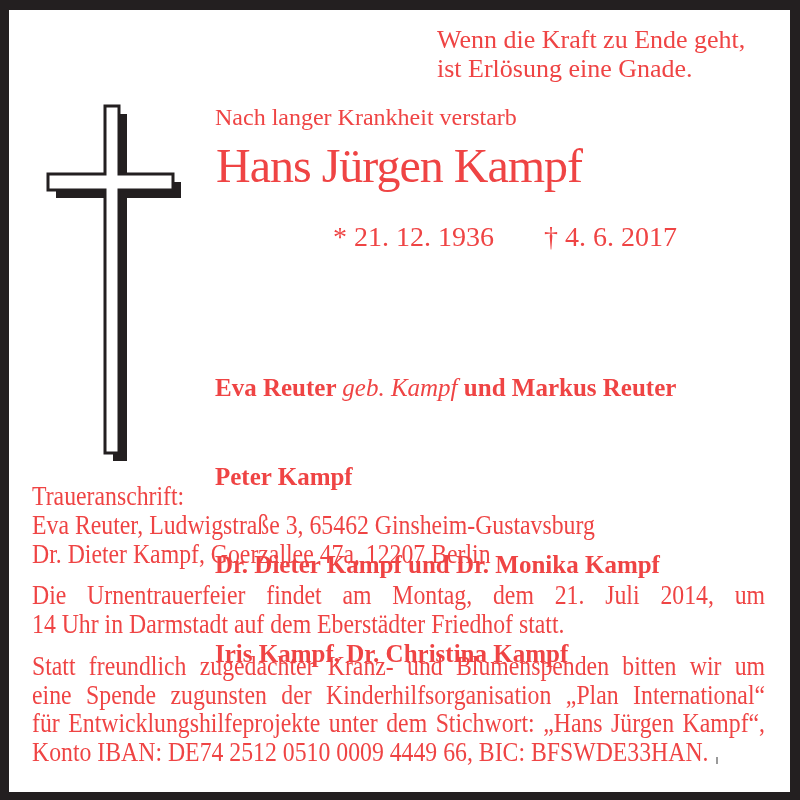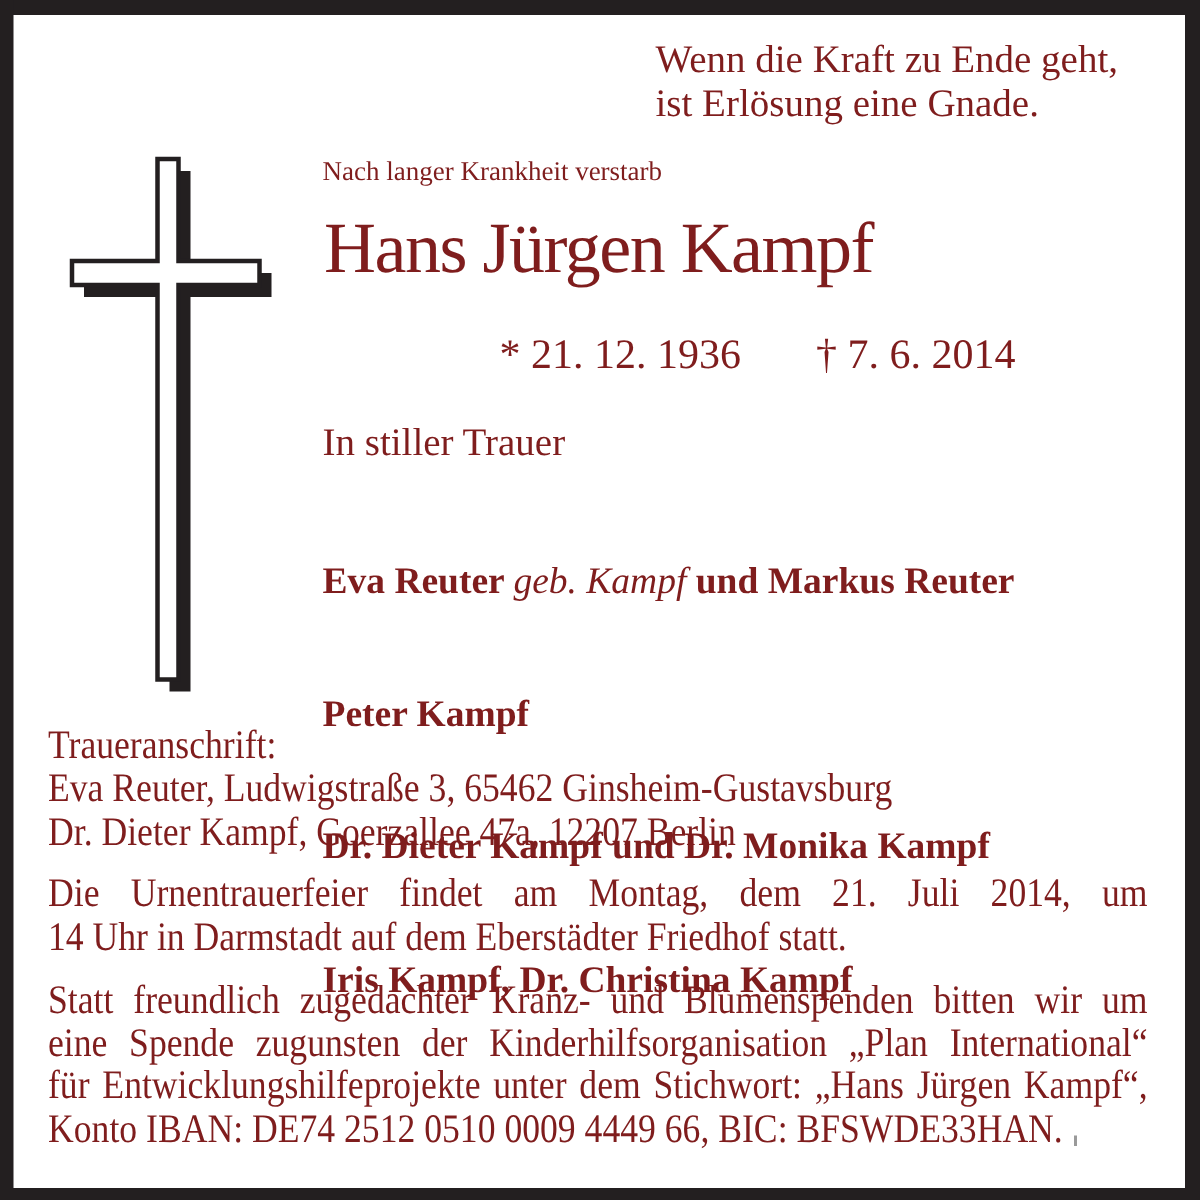--- a/index.html
+++ b/index.html
@@ -1,39 +1,39 @@
 <!DOCTYPE html>
 <html lang="de"><head>
 <meta charset="utf-8">
 <style>
   html, body { margin: 0; padding: 0; background: #ffffff; }
   .page {
     position: relative;
     width: 800px; height: 800px;
     background: #ffffff;
-    color: #7f1d1d;
+    color: #ef4444;
     font-family: "Liberation Serif", "DejaVu Serif", serif;
     overflow: hidden;
   }
   .abs { position: absolute; }
 
   
   .frame { background: #231f20; position: absolute; }
   .frame-top    { left: 0; top: 0; width: 800px; height: 10px; }
   .frame-left   { left: 0; top: 0; width: 9px; height: 800px; }
   .frame-right  { left: 790px; top: 0; width: 10px; height: 800px; }
   .frame-bottom { left: 0; top: 792px; width: 800px; height: 8px; }
 
   .epigraph {
     left: 437px; top: 25px;
     font-size: 26px; line-height: 29px;
   }
   .intro-line {
     left: 215px; top: 104px;
-    font-size: 18px;
+    font-size: 24px;
   }
   .deceased-name {
     left: 216px; top: 138px;
     font-size: 48px; font-weight: normal;
     letter-spacing: -1px; white-space: nowrap;
   }
   .dates {
     left: 333px; top: 221px;
     font-size: 28px; white-space: nowrap;
   }
@@ -83,24 +83,23 @@
       <path d="M61,4 L75,4 L75,72 L129,72 L129,88 L75,88 L75,351 L61,351 L61,88 L4,88 L4,72 L61,72 Z" transform="translate(8,8)" fill="#231f20"></path>
       <path d="M61,4 L75,4 L75,72 L129,72 L129,88 L75,88 L75,351 L61,351 L61,88 L4,88 L4,72 L61,72 Z" fill="#ffffff" stroke="#231f20" stroke-width="3"></path>
     </svg>
   </div>
 
   <div class="abs intro-line">Nach langer Krankheit verstarb</div>
 
   <div class="abs deceased-name">Hans Jürgen Kampf</div>
 
   <div class="abs dates">
-    <span>* 21. 12. 1936</span><span class="death-date">† 7. 6. 2014</span>
+    <span>* 21. 12. 1936</span><span class="death-date">† 4. 6. 2017</span>
   </div>
 
-  <div class="abs mourning-intro">In stiller Trauer</div>
 
   <div class="abs mourners">
     <div><span>Eva Reuter </span><span class="reg">geb. Kampf </span><span>und Markus Reuter</span></div>
     <div>Peter Kampf</div>
     <div>Dr. Dieter Kampf und Dr. Monika Kampf</div>
     <div>Iris Kampf, Dr. Christina Kampf</div>
   </div>
 
   <div class="abs lower address-block">
     <div>Traueranschrift:</div>

